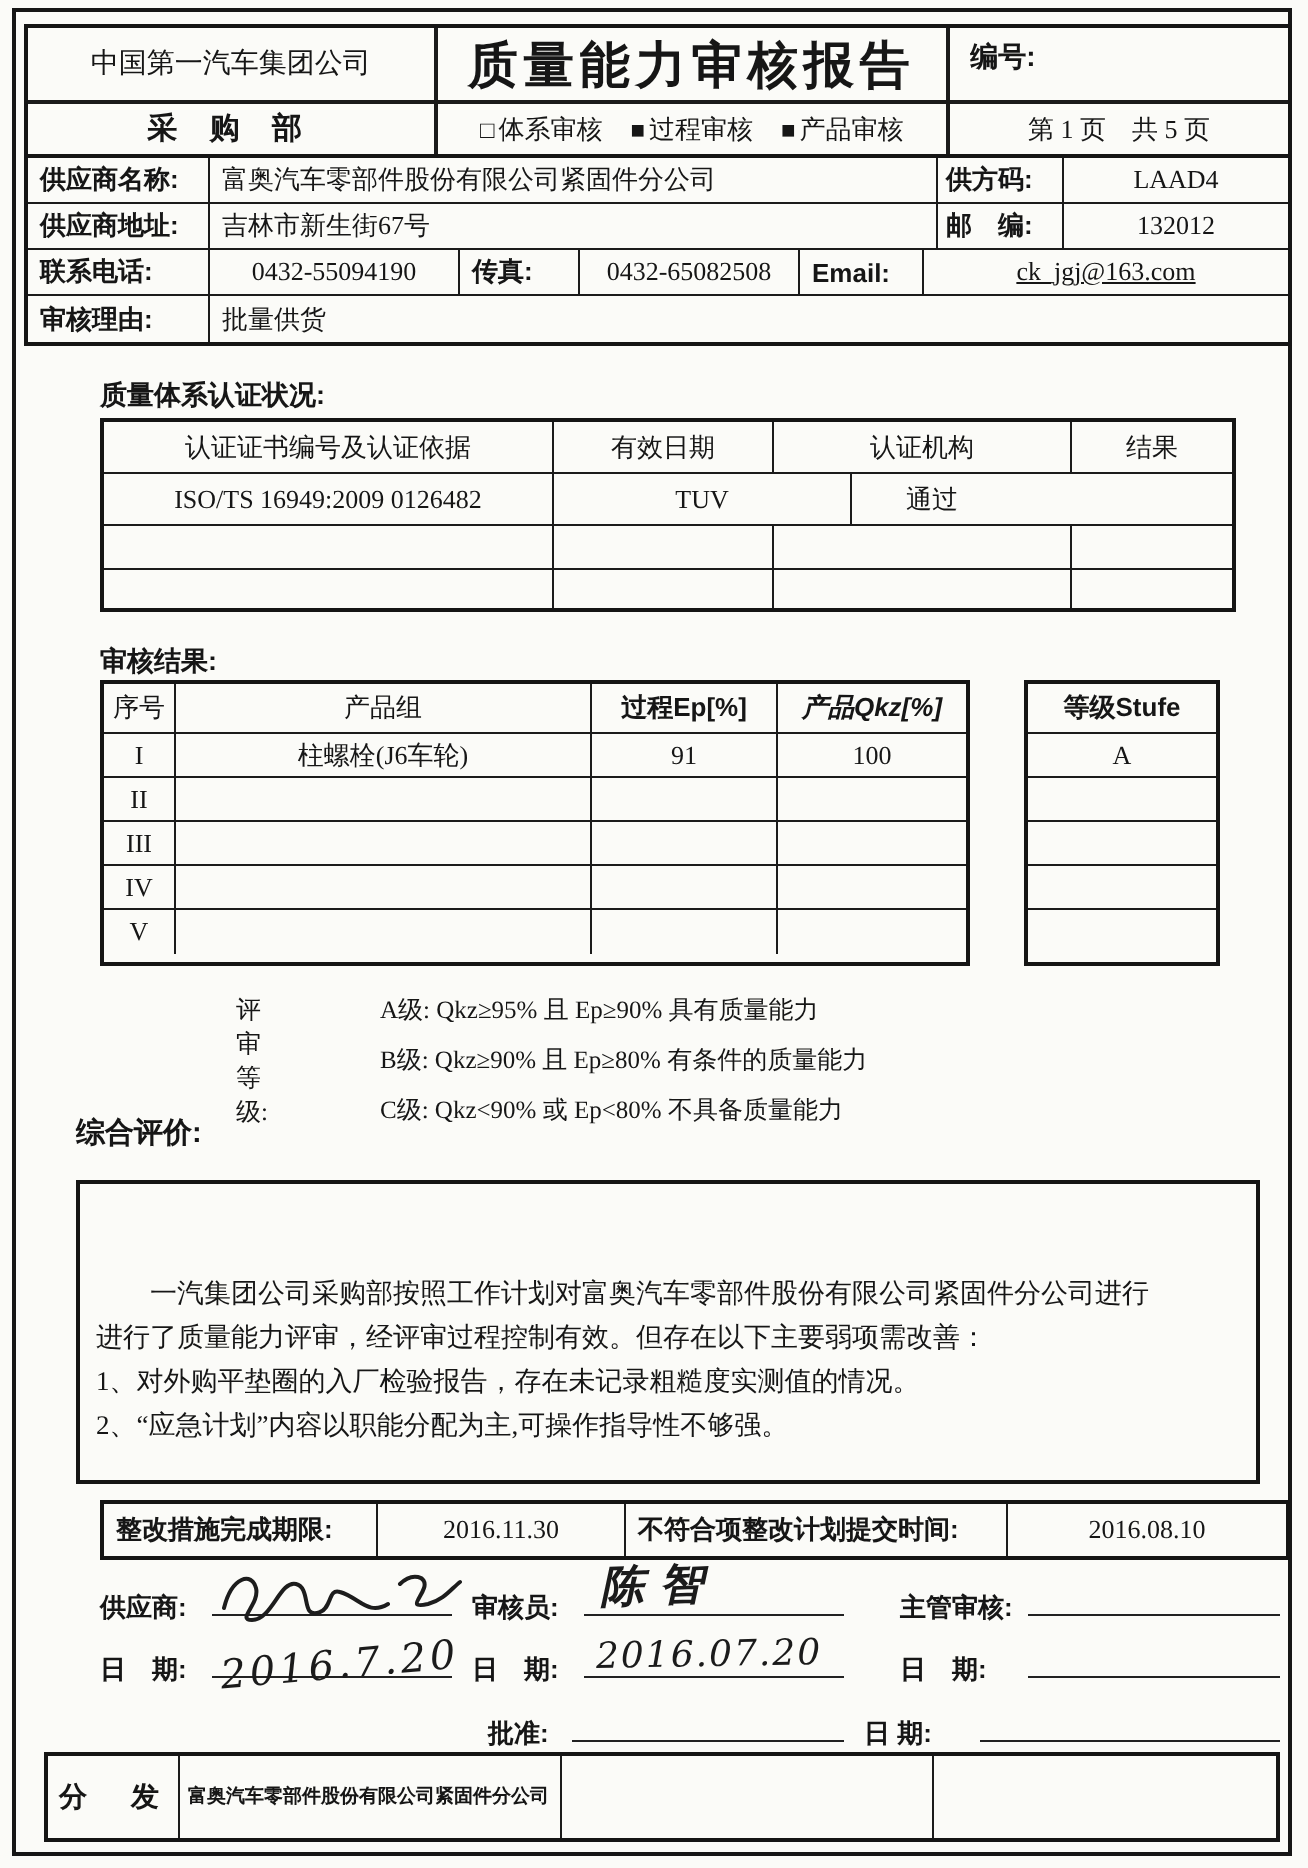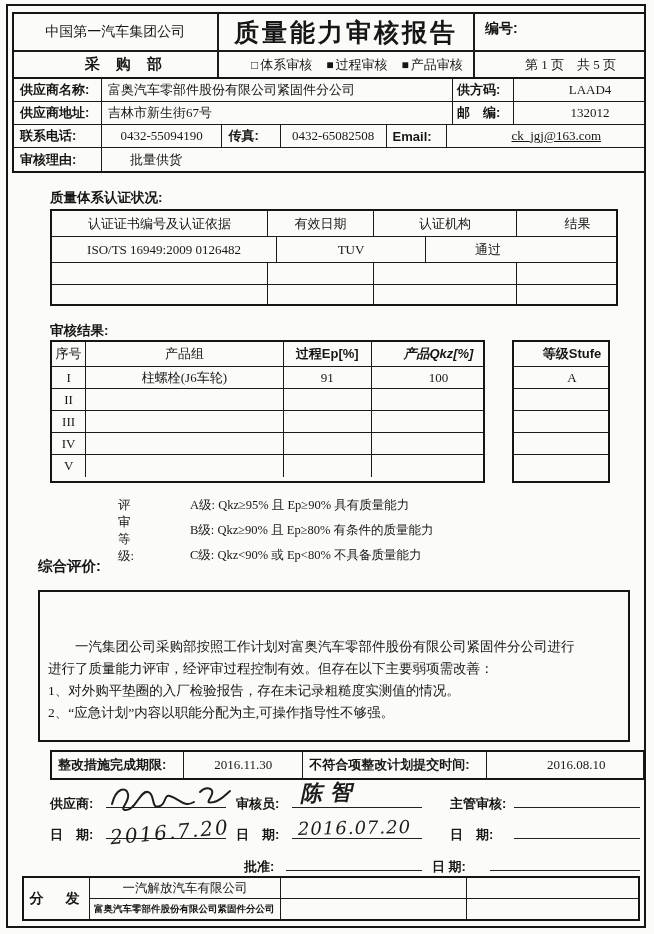--- a/index.html
+++ b/index.html
@@ -7,21 +7,21 @@
     position:relative;width:654px;height:934px;background:#fbfbf8;
     font-family:"Liberation Serif","DejaVu Serif",serif;color:#161616;
     outline:1px solid #555;overflow:hidden;margin:0 auto;
   }
   .frame{position:absolute;left:6px;top:4px;width:640px;height:924px;border:2px solid #161616;box-sizing:border-box;}
   .abs{position:absolute;box-sizing:border-box;}
   .wrap{border:2px solid #151515;box-sizing:border-box;}
   .row{display:flex;border-bottom:1px solid #1b1b1b;box-sizing:border-box;}
   .row:last-child{border-bottom:none;}
   .cell{display:flex;align-items:center;justify-content:center;box-sizing:border-box;border-right:1px solid #1b1b1b;overflow:hidden;}
-  .cell:last-child{border-right:none;margin-left:22px;}
+  .cell:last-child{border-right:none;}
   .left{justify-content:flex-start;padding-left:6px;}
   .lbl{font-family:"Liberation Sans","DejaVu Sans",sans-serif;font-weight:bold;}
   .val{font-family:"Liberation Serif","DejaVu Serif",serif;}
   .sec-title{font-family:"Liberation Sans","DejaVu Sans",sans-serif;font-weight:bold;font-size:13.5px;}
   .big-title{font-size:25px;font-weight:bold;letter-spacing:3px;font-family:"Liberation Sans","DejaVu Sans",sans-serif;}
   .checks{display:flex;gap:14px;align-items:center;font-size:13px;}
   .checks .box{margin-right:2px;font-size:12px;}
   .sigline{display:inline-block;border-bottom:1.5px solid #222;height:15px;vertical-align:bottom;}
   .hand{position:absolute;color:#1b1b1b;font-style:italic;font-family:"DejaVu Serif",serif;white-space:nowrap;}
   .sig-item{position:absolute;font-size:13px;white-space:nowrap;}
@@ -358,27 +358,20 @@
   <span class="sigline abs" style="left:286px;top:856px;width:136px;"></span>
   <div class="sig-item lbl" style="left:432px;top:858px;">日 期:</div>
   <span class="sigline abs" style="left:490px;top:856px;width:150px;"></span>
 
   <div class="abs wrap" style="left:22px;top:876px;width:618px;height:45px;display:flex;">
     <div class="cell lbl" style="width:66px;font-size:14px;letter-spacing:4px;">
       <span>分　发</span>
     </div>
     <div style="flex:1;display:flex;flex-direction:column;">
       <div class="row" style="height:20px;flex:1;">
-        <div class="cell val" style="width:191px;font-size:12.5px;">
-            <span>一汽解放汽车有限公司</span>
-          </div>
-        <div class="cell" style="width:186px;"></div>
-        <div class="cell" style="flex:1;"></div>
-      </div>
-      <div class="row" style="height:20px;flex:1;">
         <div class="cell left lbl" style="width:191px;font-size:9.5px;padding-left:4px;">
             <span>富奥汽车零部件股份有限公司紧固件分公司</span>
           </div>
         <div class="cell" style="width:186px;"></div>
         <div class="cell" style="flex:1;"></div>
       </div>
     </div>
   </div>
 </div>
 

